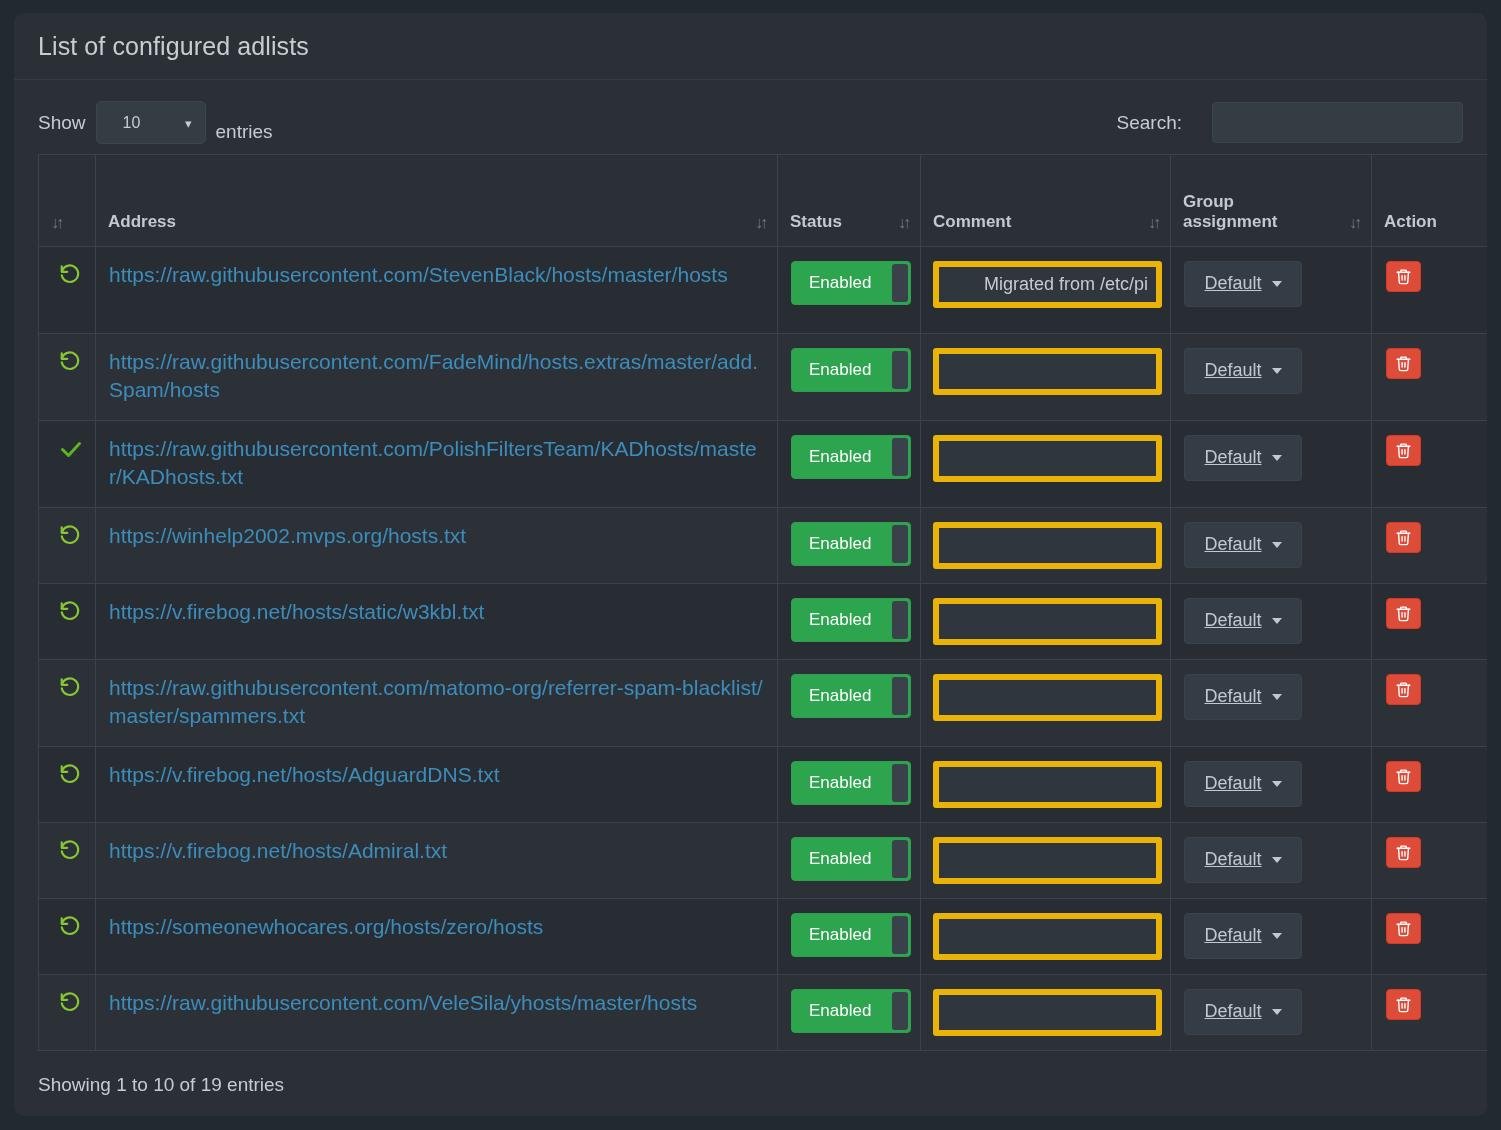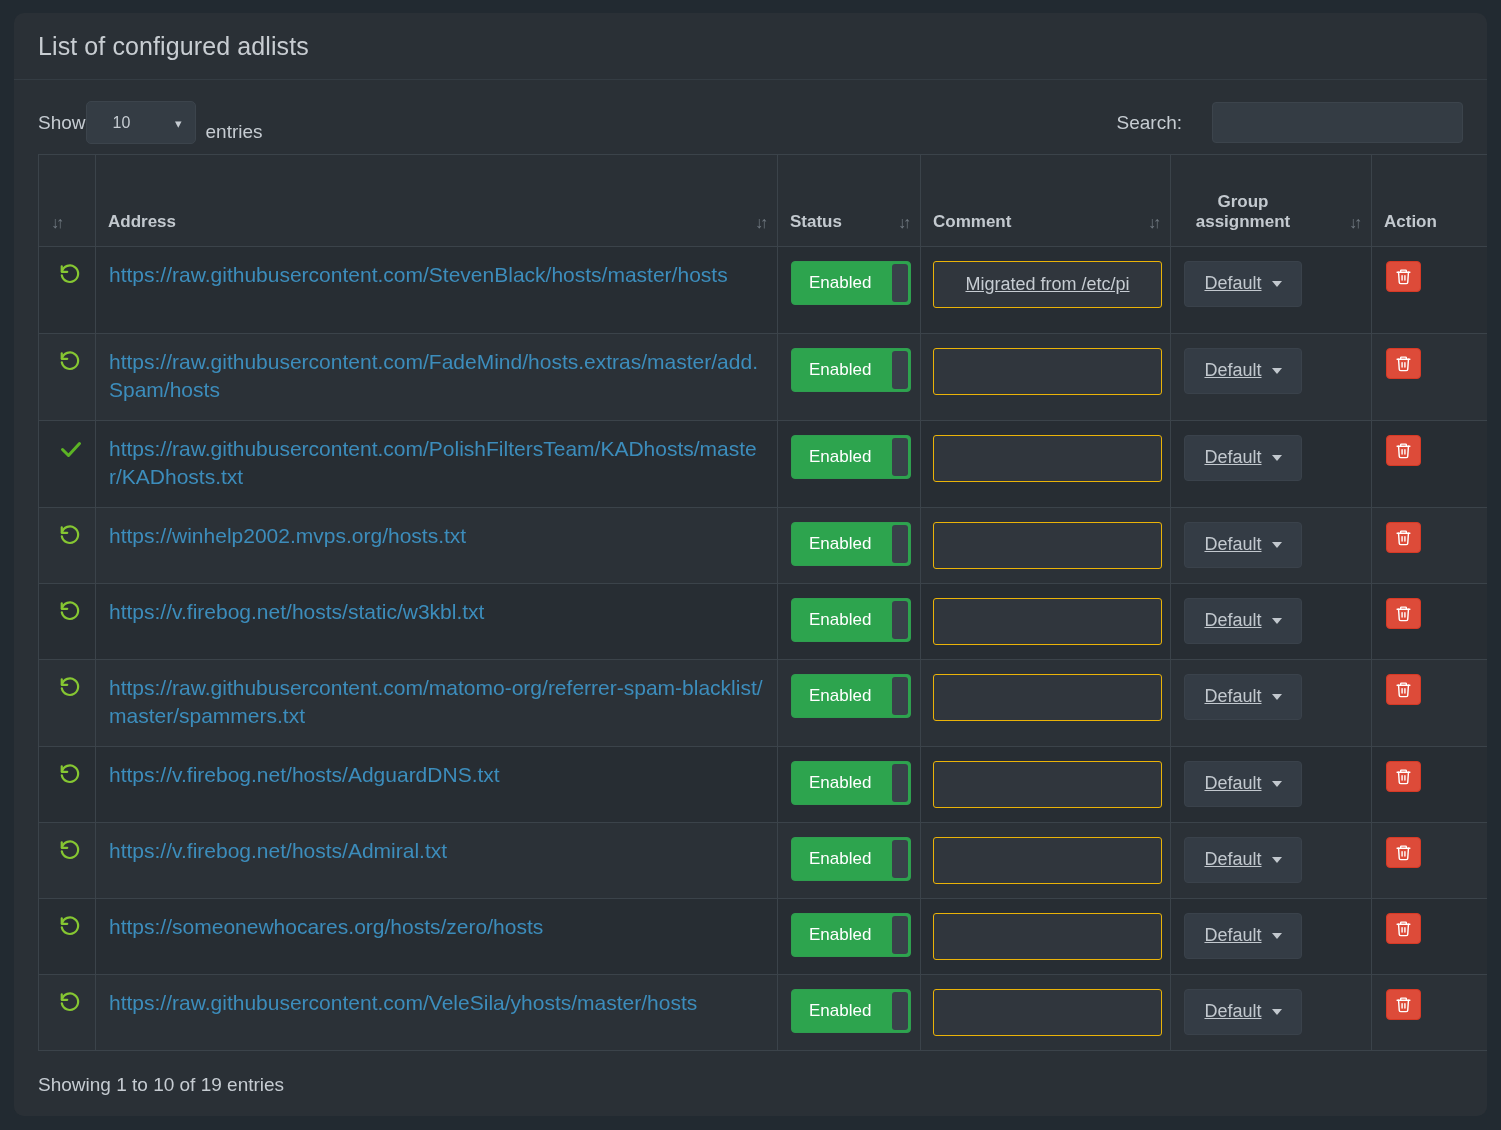--- a/index.html
+++ b/index.html
@@ -52,21 +52,21 @@
     align-items: center;
     justify-content: space-between;
     height: 58px;
   }
   .length-box {
     display: flex;
     align-items: center;
     color: #c6ccd2;
     font-size: 19px;
   }
-  .length-box .lbl-pre { }
+  .length-box .lbl-pre { margin-right: 10px; }
   .length-box .lbl-post { margin-left: 10px; margin-top: 19px; }
   .select-wrap {
     position: relative;
     display: inline-block;
   }
   select.entries {
     appearance: none;
     -webkit-appearance: none;
     -moz-appearance: none;
     background: #343c44;
@@ -116,21 +116,21 @@
     border-collapse: collapse;
     table-layout: fixed;
     margin-top: 2px;
   }
   table.adlists thead th {
     border: 1px solid #3b434a;
     border-top: 1px solid #3b434a;
     color: #c3c9cf;
     font-size: 17px;
     font-weight: bold;
-    text-align: center;
+    text-align: left;
     vertical-align: bottom;
     padding: 10px 12px 14px 12px;
     height: 92px;
     background: #2a3036;
     position: relative;
   }
   table.adlists thead th .th-inner {
     display: flex;
     align-items: flex-end;
     justify-content: space-between;
@@ -207,31 +207,30 @@
     top: 2px;
     bottom: 2px;
     width: 16px;
     background: #39414a;
     border-radius: 3px;
   }
 
   .comment-cell { padding: 14px 8px 0 12px; }
   input.comment-input {
     background: #30363d;
-    border: 1px solid #eab308;
+    border: 6px solid #eab308;
     border-radius: 3px;
     height: 47px;
     width: 100%;
     color: #c6ccd2;
     font-family: "Liberation Sans", sans-serif;
     font-size: 18px;
-    text-align: center;
+    text-align: right;
     padding: 0 8px;
     outline: none;
-    text-decoration: underline;
   }
   input.comment-input::placeholder { color: #c6ccd2; opacity: 1; }
 
   .group-cell { padding: 14px 8px 0 13px; }
   .group-btn {
     background: #343c45;
     border: 1px solid #3a424b;
     border-radius: 4px;
     color: #c2c8ce;
     font-size: 18px;

